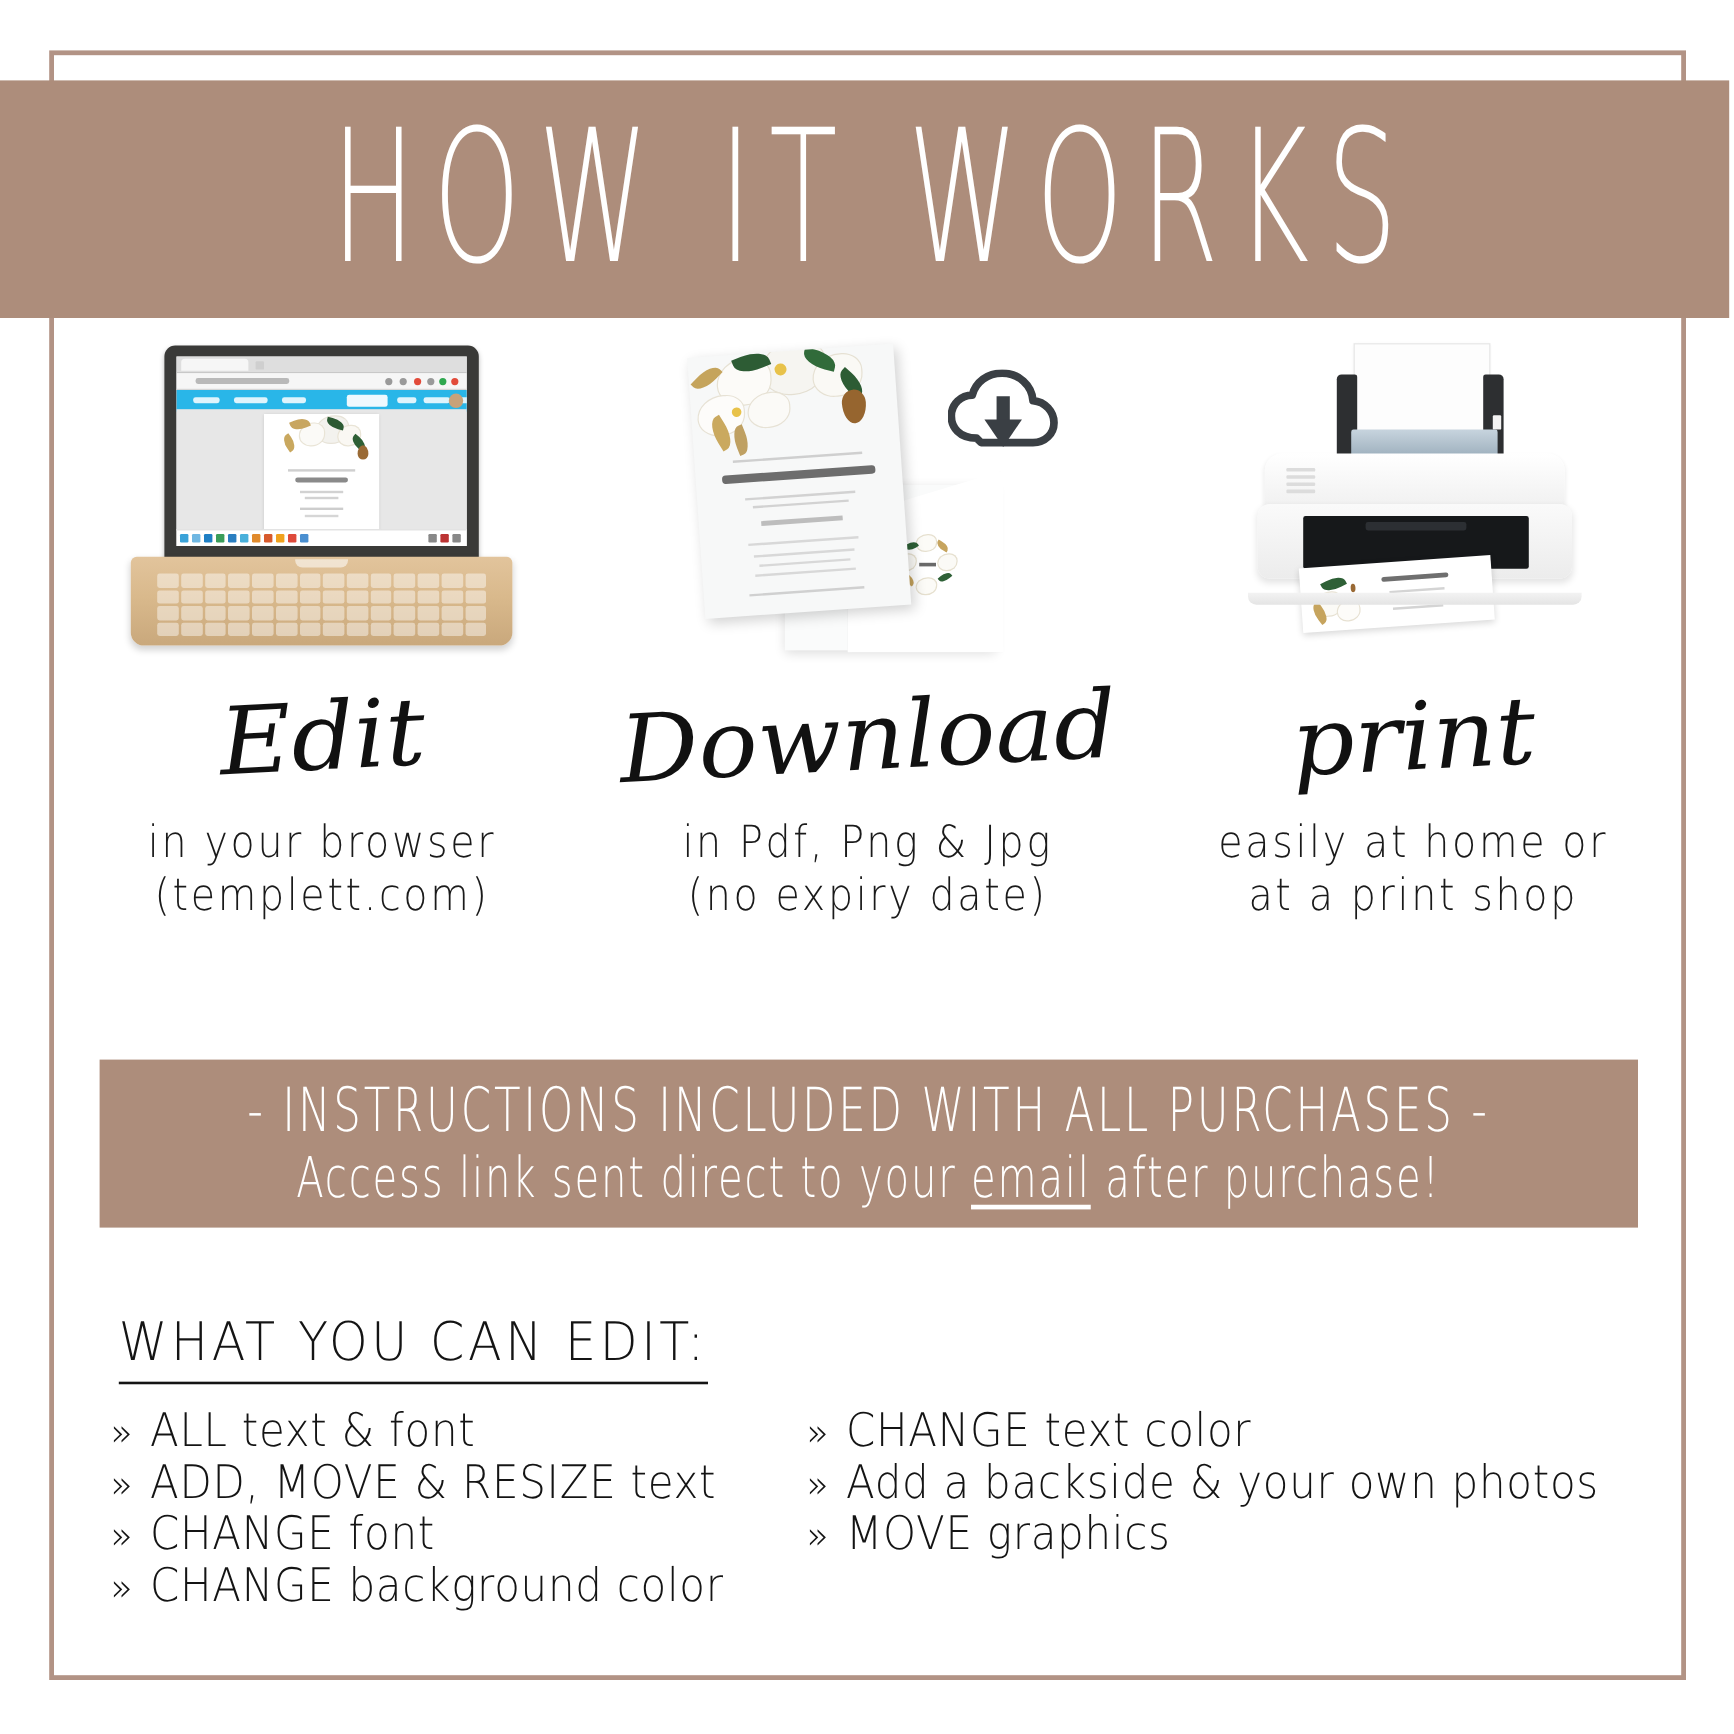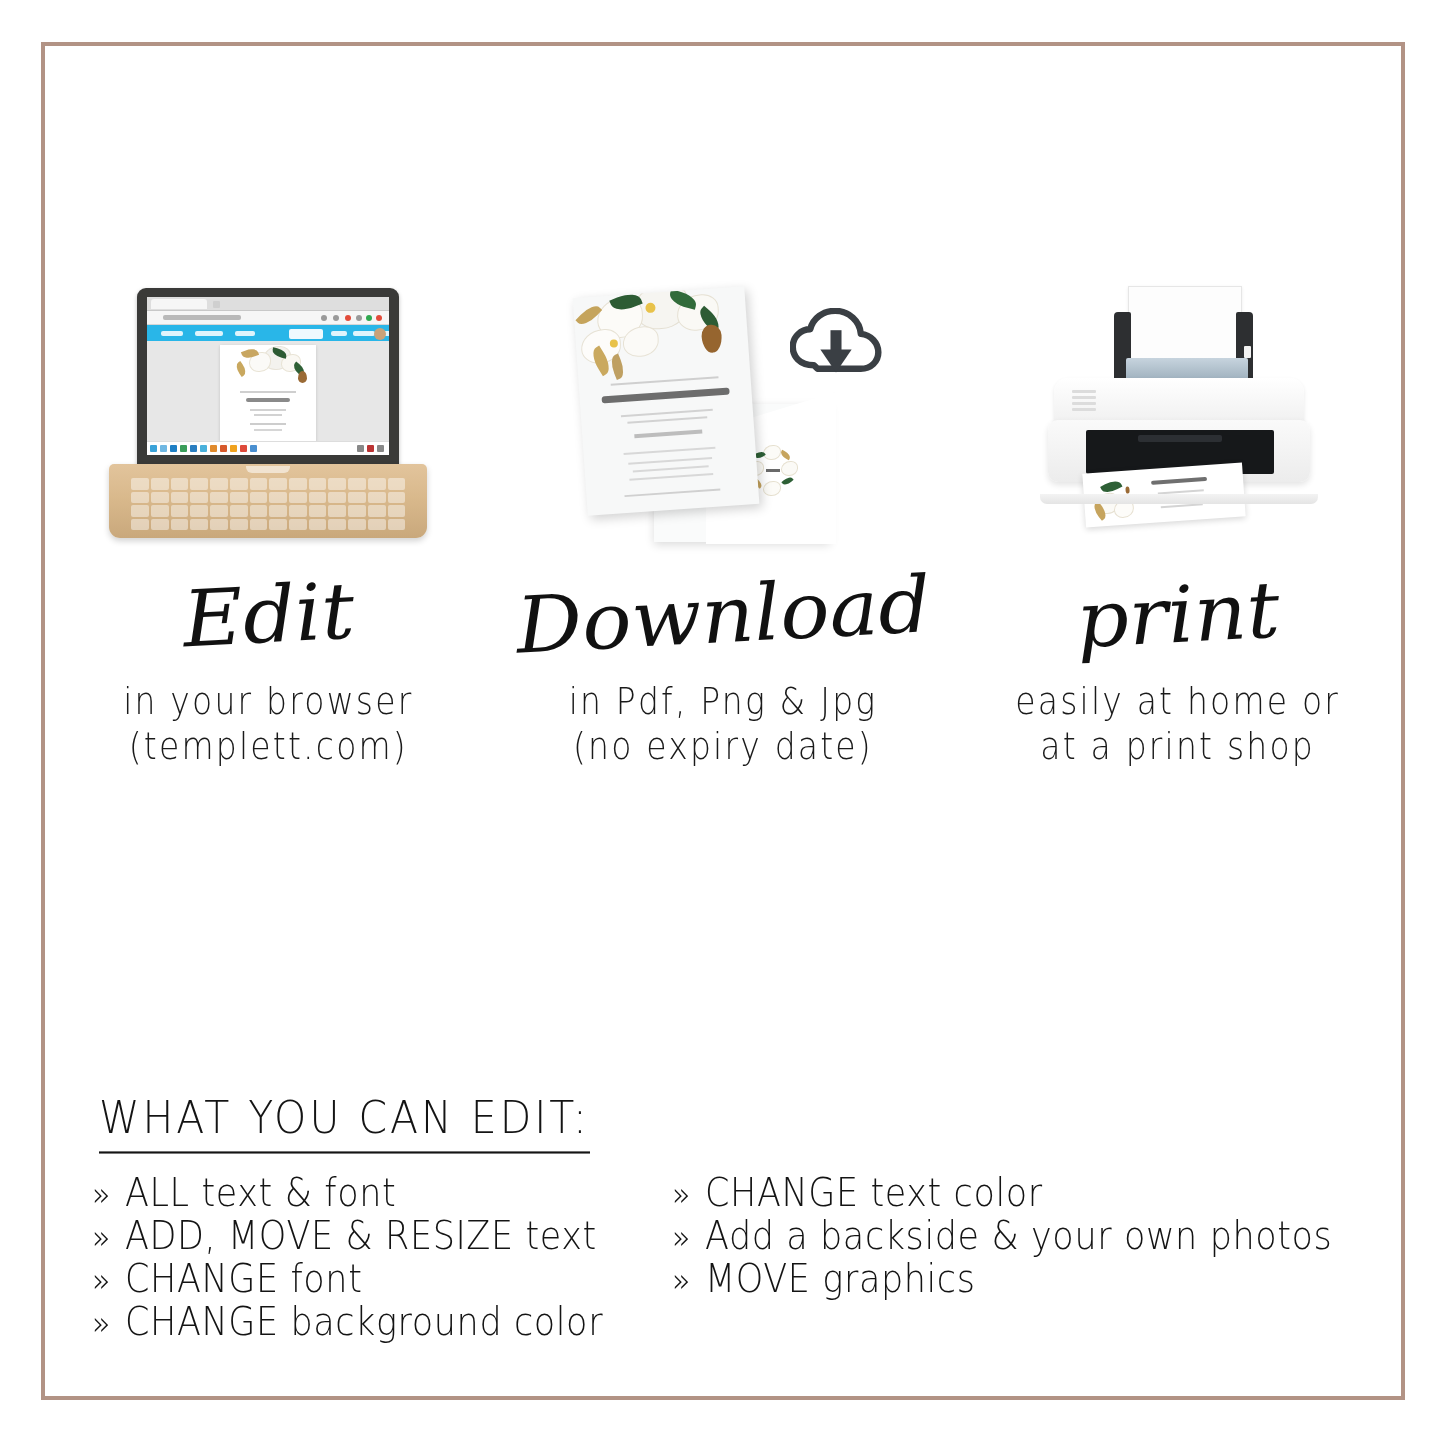--- a/index.html
+++ b/index.html
@@ -158,20 +158,23 @@
   .pet{position:absolute;border-radius:60% 40% 55% 45%;}
   .leaf{position:absolute;border-radius:0 72% 0 72%;}
 </style>
 </head>
 <body>
 
 <div id="stage">
 
   <div class="frame"></div>
 
+  <div class="top-banner">
+    <div class="top-banner-title">HOW IT WORKS</div>
+  </div>
 
   <div class="cols">
 
     <div class="col">
       <div class="art">
         <div class="laptop">
           <div class="lid">
             <div class="screen">
               <div class="br-top">
                 <div class="br-tab"></div>
@@ -392,20 +395,24 @@
         </div>
       </div>
       <div class="script">print</div>
       <div class="caption">
         <div>easily at home or</div>
         <div>at a print shop</div>
       </div>
     </div>
   </div>
 
+  <div class="inst-banner">
+    <div class="inst-l1">- INSTRUCTIONS INCLUDED WITH ALL PURCHASES -</div>
+    <div class="inst-l2"><span>Access link sent direct to your </span><u>email</u><span> after purchase!</span></div>
+  </div>
 
   <div class="edit-head">WHAT YOU CAN EDIT:</div>
 
   <div class="edit-cols">
     <div class="ec left">
       <div class="bullet">
           <span class="mark">»</span>
           <span>ALL text &amp; font</span>
         </div>
       <div class="bullet">

